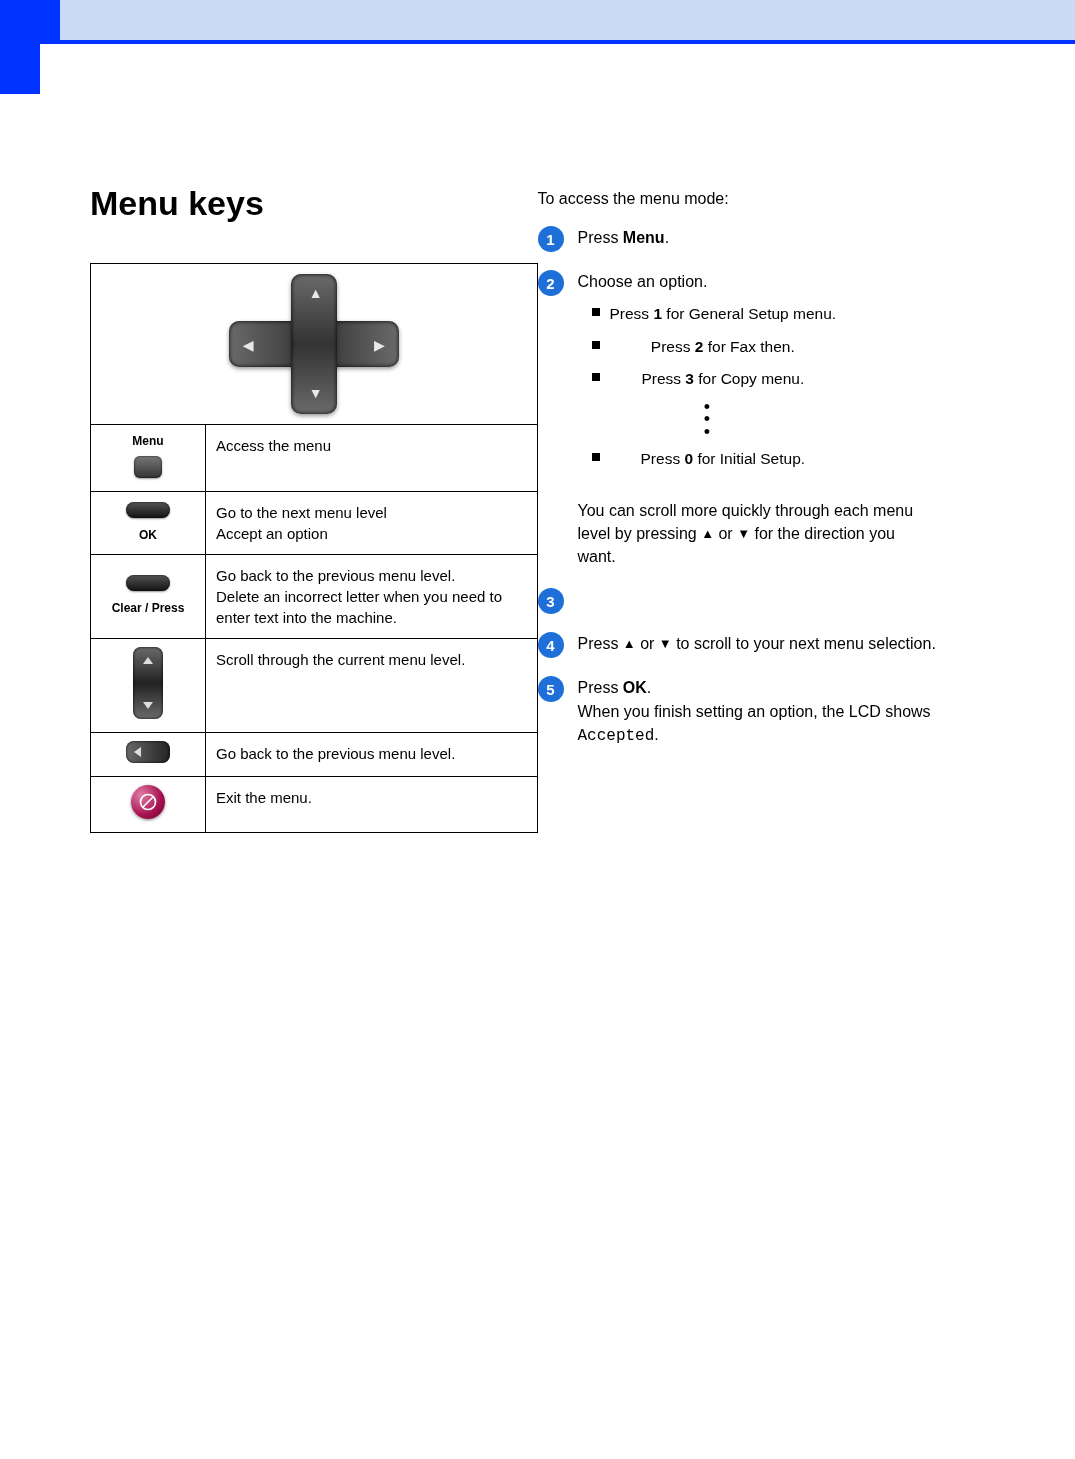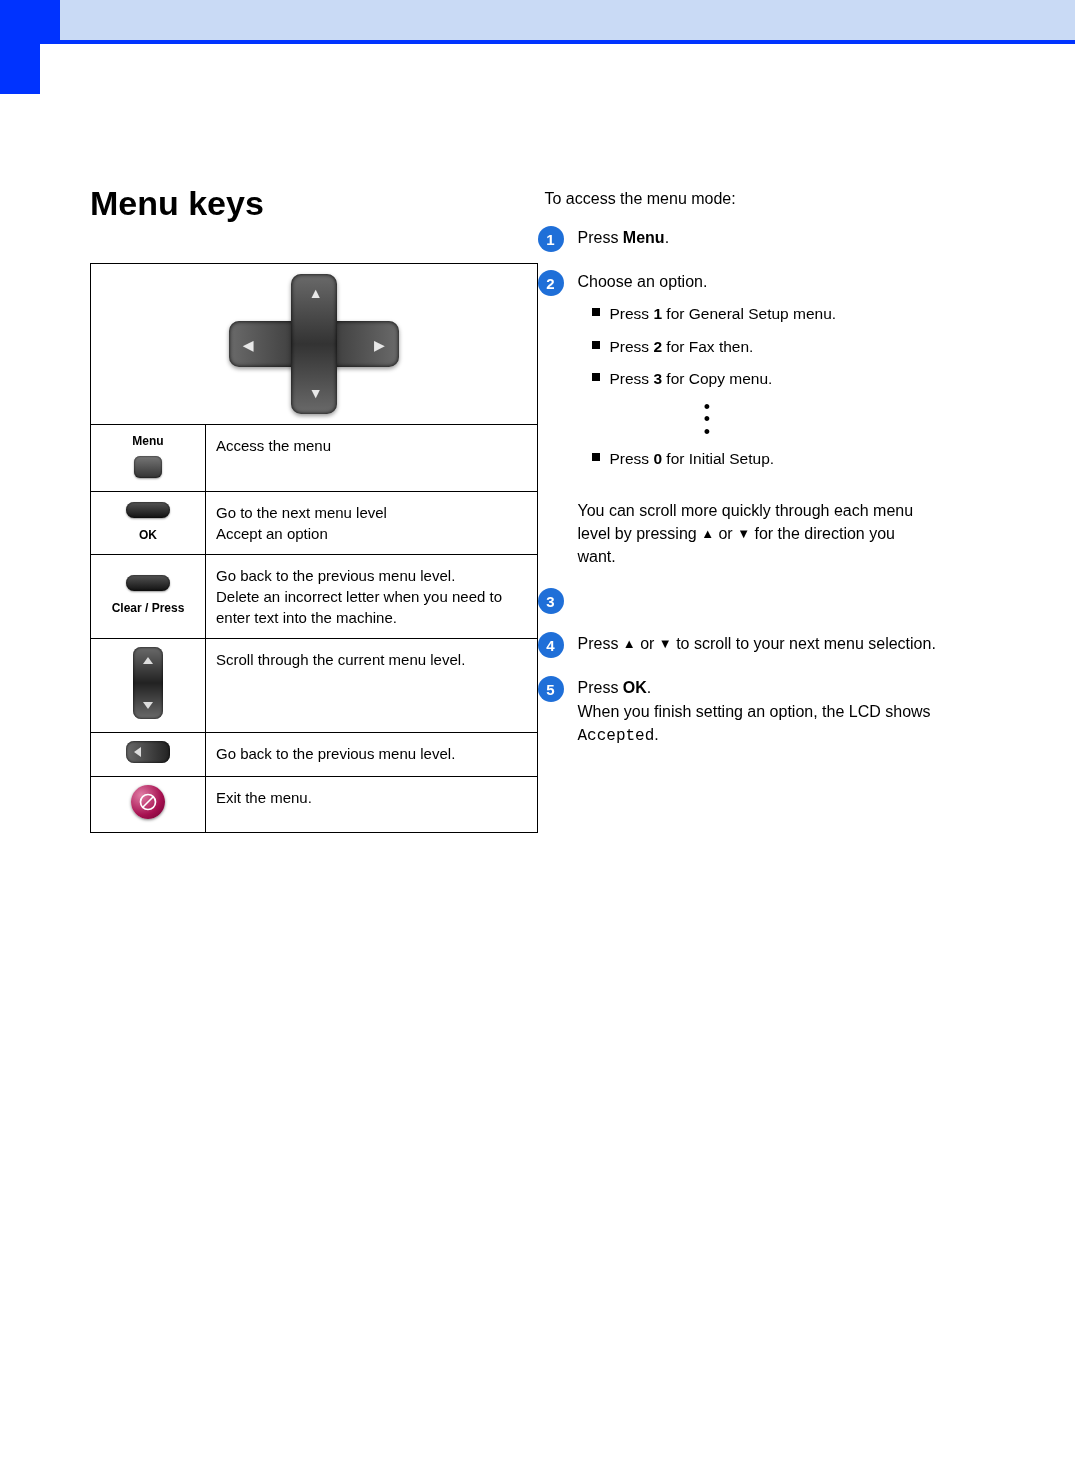--- a/index.html
+++ b/index.html
@@ -132,34 +132,34 @@
     width: 34px; height: 34px;
     border-radius: 50%;
     background: radial-gradient(circle at 30% 30%, #e07da5, #a61050 60%, #6a0030);
     position: relative;
     box-shadow: 0 1px 3px rgba(0,0,0,.5);
   }
   .stop-btn svg {
     position: absolute; left: 7px; top: 7px;
     width: 20px; height: 20px;
   }
-  .intro { font-size: 16px; margin-bottom: 18px; padding-top: 46px; margin-left: 7px;}
+  .intro { font-size: 16px; margin-bottom: 18px; padding-top: 46px;}
   .step { display: flex; align-items: flex-start; gap: 14px; margin-bottom: 18px; }
   .step-num {
     flex-shrink: 0;
     width: 26px; height: 26px;
     border-radius: 50%;
     background: #1f6fd8;
     color: #fff;
     font-weight: bold;
     font-size: 15px;
     display: flex; align-items: center; justify-content: center;
   }
   .step-body { font-size: 16px; line-height: 1.45; }
-  .sub-bullets { margin: 10px 0 10px 14px; padding: 0; list-style: none; }
+  .sub-bullets { margin: 10px 0 10px 14px; padding: 0; list-style: none; text-align: center; }
   .sub-bullets li { position: relative; padding-left: 18px; margin-bottom: 10px; font-size: 15.5px;}
   .sub-bullets li::before {
     content: "";
     position: absolute; left: 0; top: 5px;
     width: 8px; height: 8px;
     background: #000;
   }
   .vdots { text-align: center; line-height: 0.7; font-size: 18px; margin: 6px 0 10px 0; }
   .scroll-note { margin: 1px 0 20px 40px; max-width: 340px; font-size: 16px; line-height: 1.45;}
   .arrow-glyph { font-size: 13px; display: inline-block; vertical-align: 1px;}

